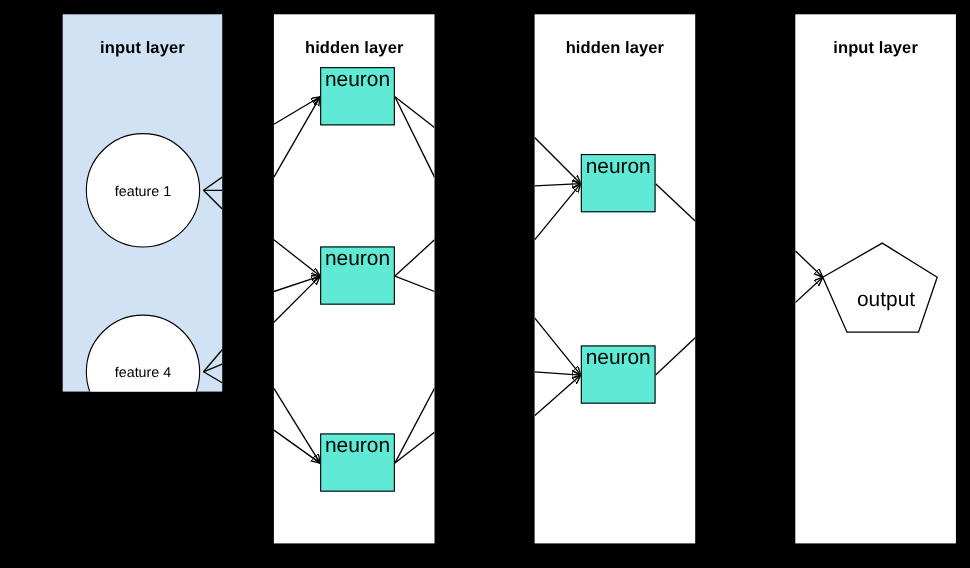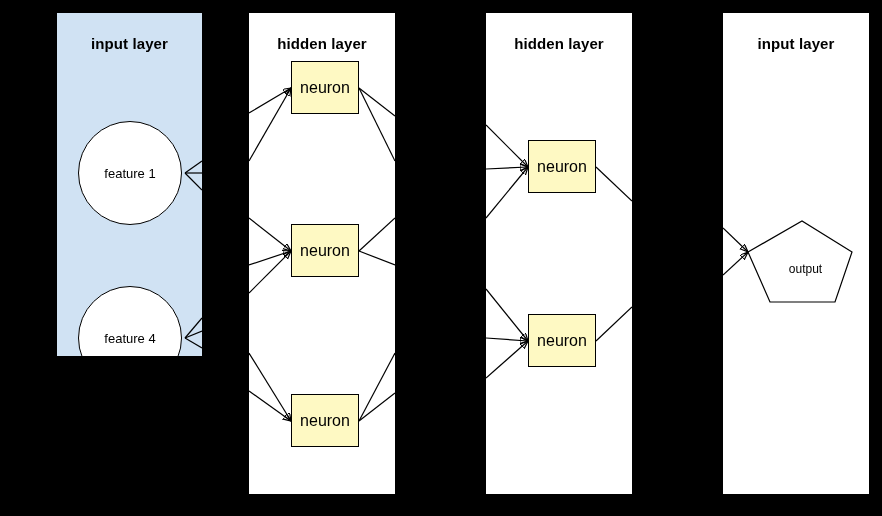--- a/index.html
+++ b/index.html
@@ -40,30 +40,29 @@
     align-items: center;
     justify-content: center;
     font-size: 13px;
     color: #000000;
     text-align: right;
   }
   .node-box {
     position: absolute;
     box-sizing: border-box;
     border: 1.2px solid #000000;
-    background: #fef9c3;
+    background: #5eead4;
     display: flex;
-    align-items: center;
     justify-content: center;
-    font-size: 16px;
+    font-size: 19px;
     color: #000000;
   }
   .node-pentagon-label {
     position: absolute;
-    font-size: 12px;
+    font-size: 19px;
     color: #000000;
     text-align: center;
   }
   svg.edges {
     position: absolute;
     left: 0;
     top: 0;
     overflow: visible;
     pointer-events: none;
   }

